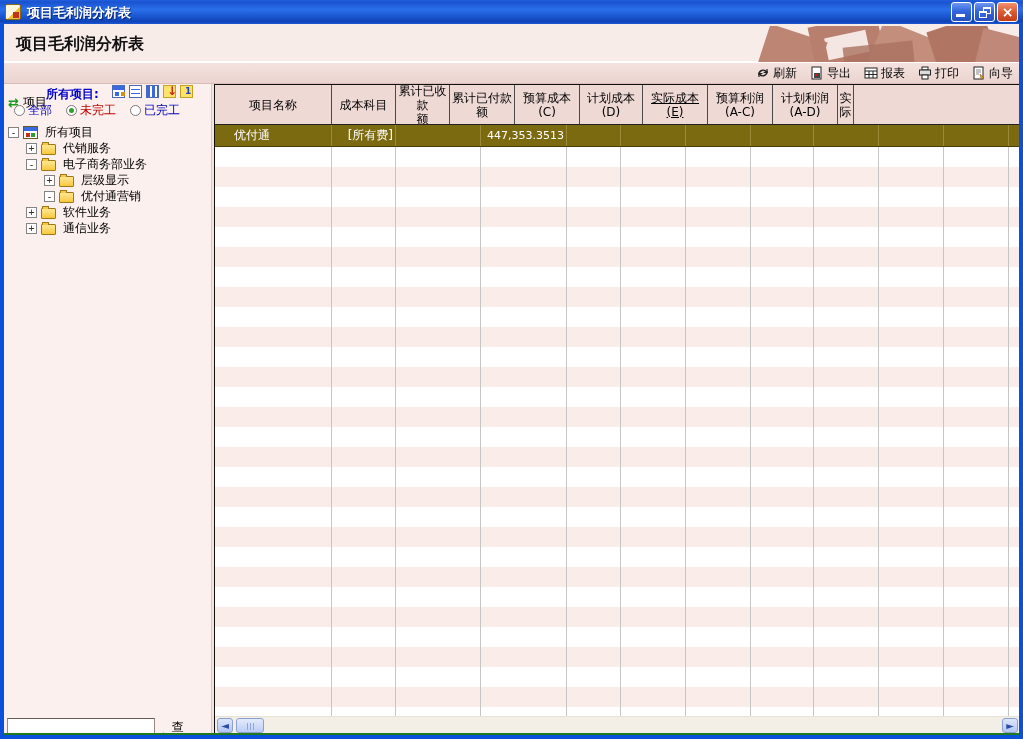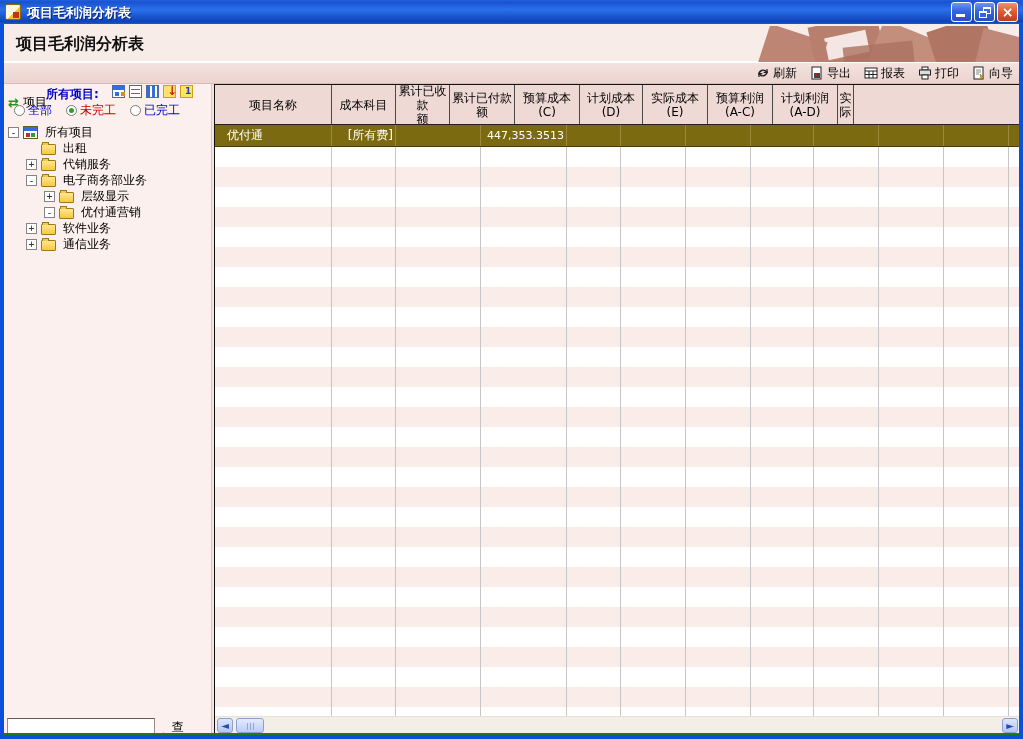--- a/index.html
+++ b/index.html
@@ -83,21 +83,21 @@
   
   .tablearea { position:absolute; left:210px; top:0; width:805px; height:649px; background:#fff; overflow:hidden; border-left:1px solid #111; }
   .thead { position:absolute; left:0; top:0; width:805px; height:41px; display:flex; background:#EFD9D5; border-top:1px solid #111; border-bottom:1px solid #222; }
   .th { border-right:1px solid #4a4a4a; display:flex; flex-direction:column; justify-content:center; align-items:center; overflow:hidden; flex:none; color:#000; line-height:14px; text-align:center; }
   .rows { position:absolute; left:0; top:41px; width:805px; height:591px; overflow:hidden; background:#fff; }
   .trow { display:flex; height:20px; }
   .trow.alt { background:#FAEDE9; }
   .trow.selrow { height:22px; background:#7C6A11; color:#fff; border-bottom:1px solid #4a3e08; }
   .td { flex:none; border-right:1px solid #C6C6C6; overflow:hidden; white-space:nowrap; line-height:20px; }
   .trow.selrow .td { border-right:1px solid #9a8a3a; line-height:21px; }
-  .td.al { text-align:left; padding-left:12px; }
+  .td.al { text-align:left; padding-left:19px; }
   .td.ar { text-align:right; padding-right:2px; }
   .td.num { font-size:11px; }
   
   .hscroll { position:absolute; left:0; top:632px; width:805px; height:17px; background:#F3EFE7; border-top:1px solid #E6E2D6; }
   .sbtn { position:absolute; top:1px; width:16px; height:15px; border:1px solid #8CA0D0; border-radius:3px;
     background:linear-gradient(180deg,#DCE6FC,#B4C6F4); color:#2B4BA8; font-weight:bold; font-size:10px; text-align:center; line-height:13px; }
   .sbtn.left { left:2px; }
   .sbtn.right { right:2px; }
   .sthumb { position:absolute; left:21px; top:1px; width:28px; height:15px; border:1px solid #8CA0D0; border-radius:3px;
     background:linear-gradient(180deg,#E4EBFD,#BCCCF6); }
@@ -211,27 +211,20 @@
               <span>已完工</span>
             </span>
           </div>
         <div class="tree">
             <div class="tree-item" style="padding-left: 4px;">
               <span class="tree-box">-</span>
               <span class="tree-ico root"></span>
               <span class="tree-label">所有项目</span>
             </div>
             <div class="tree-item" style="padding-left: 22px;">
-              <span class="tree-box none"></span>
-              <span class="tree-ico folder">
-                <i></i>
-              </span>
-              <span class="tree-label">出租</span>
-            </div>
-            <div class="tree-item" style="padding-left: 22px;">
               <span class="tree-box">+</span>
               <span class="tree-ico folder">
                 <i></i>
               </span>
               <span class="tree-label">代销服务</span>
             </div>
             <div class="tree-item" style="padding-left: 22px;">
               <span class="tree-box">-</span>
               <span class="tree-ico folder">
                 <i></i>
@@ -297,21 +290,21 @@
               <div>额</div>
             </div>
             <div class="th" style="width: 65px;">
               <div>预算成本</div>
               <div>(C)</div>
             </div>
             <div class="th" style="width: 63px;">
               <div>计划成本</div>
               <div>(D)</div>
             </div>
-            <div class="th" style="width: 65px;">
+            <div class="th" style="width: 65px; text-decoration: underline;">
               <div>实际成本</div>
               <div>(E)</div>
             </div>
             <div class="th" style="width: 65px;">
               <div>预算利润</div>
               <div>(A-C)</div>
             </div>
             <div class="th" style="width: 65px;">
               <div>计划利润</div>
               <div>(A-D)</div>

